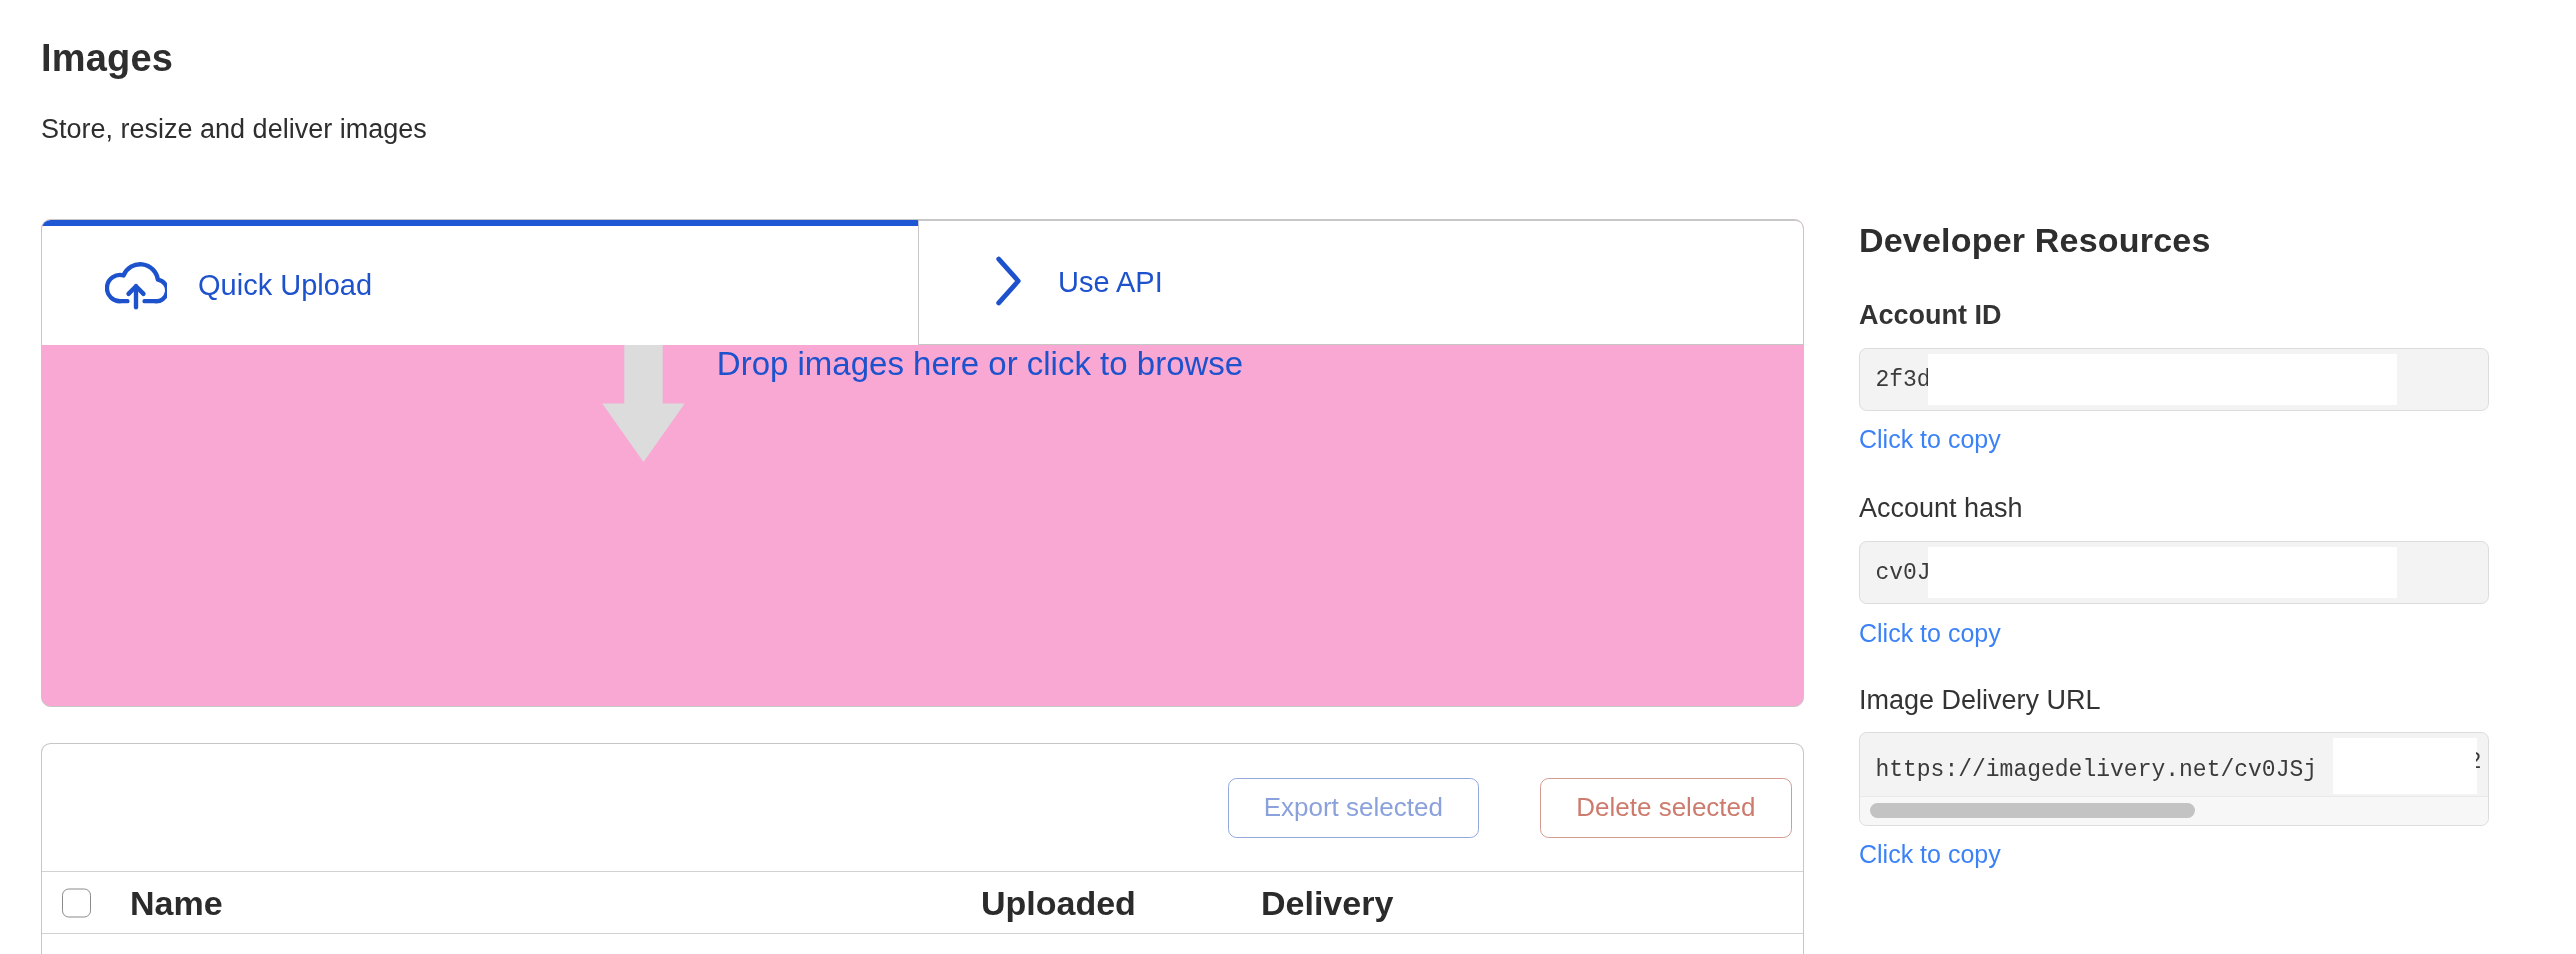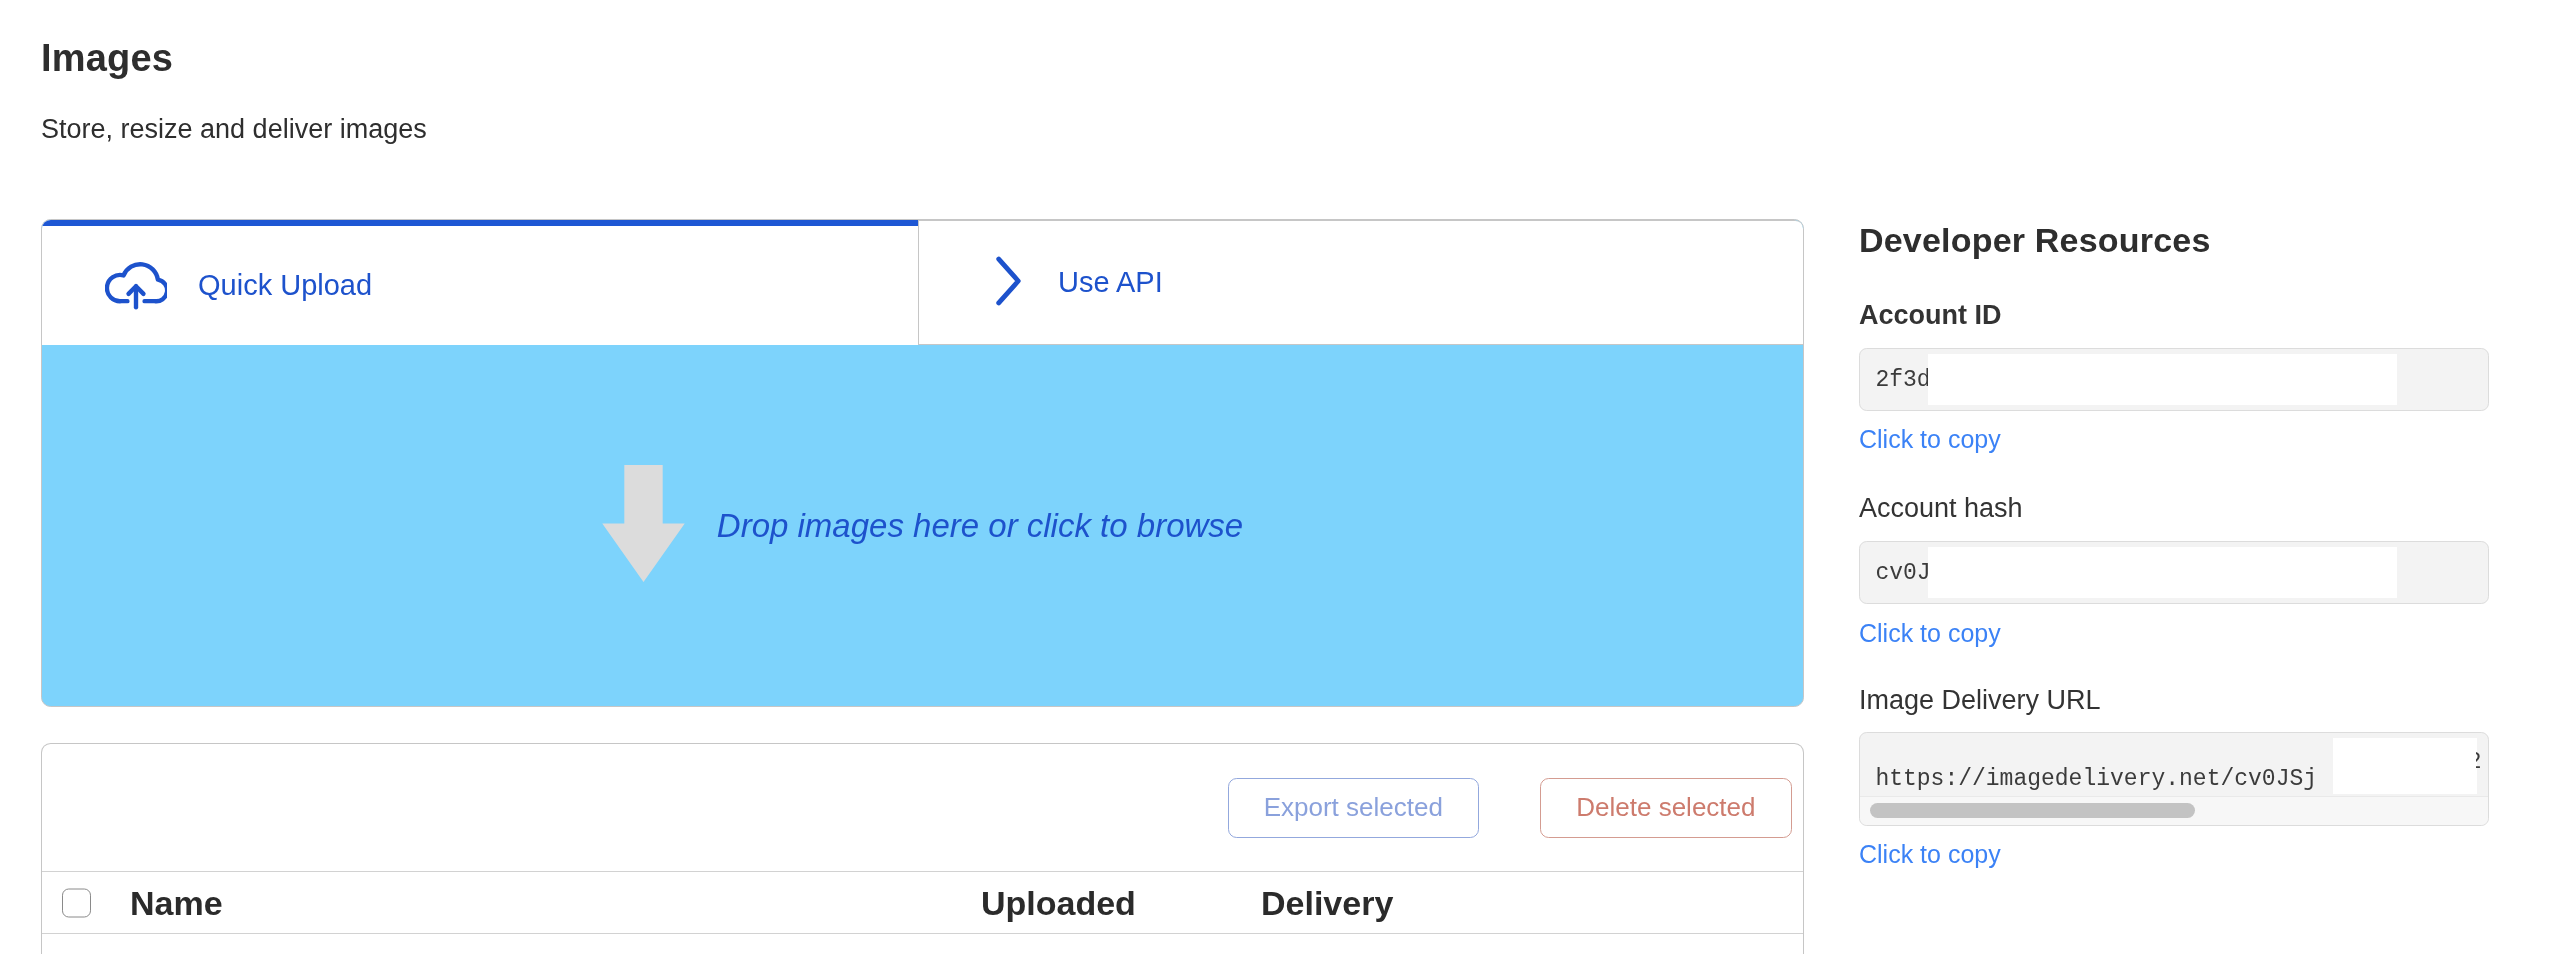--- a/index.html
+++ b/index.html
@@ -22,28 +22,28 @@
   html,body{width:2576px;height:954px;background:#ffffff;overflow:hidden;
     font-family:"Liberation Sans","DejaVu Sans",sans-serif;color:var(--text-dark);}
   .mono{font-family:Liberation Mono, monospace;}
 
   
   .main{position:absolute;left:41px;top:0;width:1763px;height:954px;}
   .page-title{position:absolute;left:0;top:37px;font-size:38px;font-weight:700;letter-spacing:0.2px;}
   .page-subtitle{position:absolute;left:0;top:114px;font-size:27px;font-weight:400;}
 
   .upload-card{position:absolute;left:0;top:219px;width:1763px;height:488px;
-    border:1.9px solid var(--card-border);border-radius:9.6px;background:#7dd3fc;overflow:hidden;}
+    border:1.9px solid var(--card-border);border-radius:9.6px;background:#f9a8d4;overflow:hidden;}
   .tabs{display:flex;height:125px;}
   .tab{flex:1;display:flex;align-items:center;gap:31px;padding-left:63px;cursor:pointer;background:#fff;}
   .tab.active{border-top:6.7px solid var(--tab-bar-blue);}
   .tab.inactive{border-top:1.9px solid var(--card-border);border-bottom:1.9px solid var(--card-border);
     border-left:1.9px solid var(--card-border);border-top-right-radius:7.7px;padding-left:71px;}
   .tab-label{font-size:29px;color:var(--accent-blue);}
-  .dropzone{height:361px;display:flex;align-items:center;justify-content:center;gap:32px;cursor:pointer;font-style:italic;}
+  .dropzone{height:361px;display:flex;justify-content:center;gap:32px;cursor:pointer;}
   .drop-text{font-size:33px;color:var(--accent-blue);}
 
   .table-card{position:absolute;left:0;top:743px;width:1763px;height:250px;
     border:1.9px solid var(--card-border);border-bottom:none;border-radius:9.6px 9.6px 0 0;background:#fff;}
   .toolbar{height:128px;display:flex;justify-content:flex-end;align-items:center;gap:15.4px;
     padding-right:11.5px;border-bottom:1.9px solid var(--divider);}
   .btn{height:60px;padding:0 35px;font-size:26px;background:#fff;border-radius:8.7px;cursor:pointer;
     font-family:"Liberation Sans","DejaVu Sans",sans-serif;}
   .btn-export{border:1.9px solid var(--export-border);color:var(--export-text);}
   .btn-delete{border:1.9px solid var(--delete-border);color:var(--delete-text);margin-left:46px;}
@@ -59,21 +59,21 @@
   .sidebar{position:absolute;left:1859px;top:0;width:630px;height:702px;}
   .sidebar-title{position:absolute;left:0;top:221px;font-size:34px;font-weight:700;letter-spacing:0.2px;}
   .field-label{position:absolute;left:0;font-size:27px;color:#333;}
   .copy-input{position:absolute;left:0;width:630px;height:63px;background:var(--input-bg);
     border:1.9px solid var(--input-border);border-radius:7.7px;display:flex;align-items:center;
     padding-left:15.4px;font-size:23px;color:var(--mono-text);cursor:pointer;overflow:hidden;}
   .redaction{position:absolute;top:4.8px;bottom:4.8px;background:#ffffff;}
   .hint{position:absolute;left:0;font-size:25px;color:#3b82f6;}
 
   .copy-input.url{height:94px;align-items:flex-start;}
-  .url-text{margin-top:33px;white-space:nowrap;text-align:center;}
+  .url-text{margin-top:24px;white-space:nowrap;text-align:center;}
   .url-redaction{position:absolute;left:473px;right:11.5px;top:4.8px;height:56px;background:#fff;}
   .clipped-char{position:absolute;right:3.8px;top:16.4px;width:8.7px;height:33px;overflow:hidden;
     font-size:23px;color:var(--mono-text);}
   .clipped-char span{display:inline-block;margin-left:-7.7px;}
   .scroll-area{position:absolute;left:0;right:0;bottom:0;height:29px;background:#f7f7f7;
     border-top:1.9px solid #e9e9e9;border-radius:0 0 5.8px 5.8px;}
   .scroll-thumb{position:absolute;left:9.6px;top:5.8px;width:325px;height:15.4px;background:var(--thumb);
     border-radius:7.7px;cursor:pointer;}
 
   .field-1-label{top:300px;font-weight:bold;} .field-1-input{top:348px;} .field-1-hint{top:425px;}

